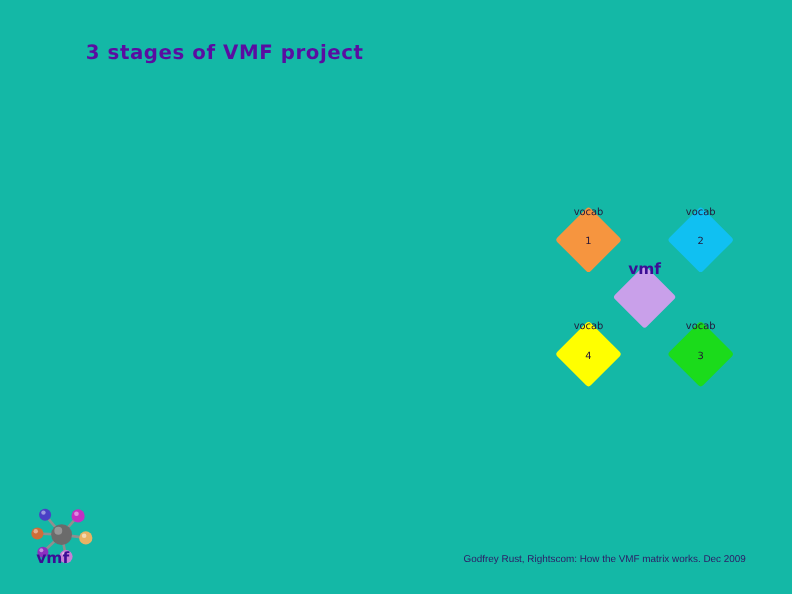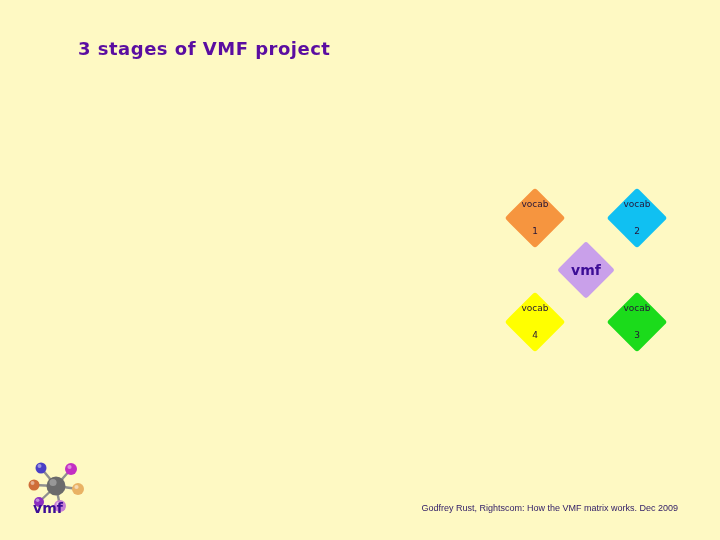--- a/index.html
+++ b/index.html
@@ -4,21 +4,21 @@
 <style>
   html, body {
     margin: 0;
     padding: 0;
     background: #ffffff;
   }
   .slide {
     position: relative;
     width: 720px;
     height: 540px;
-    background: #fef9c3;
+    background: #14b8a6;
     overflow: hidden;
     font-family: "DejaVu Sans", "Liberation Sans", sans-serif;
   }
   .title {
     position: absolute;
     left: 78px;
     top: 38px;
     margin: 0;
     font-size: 18px;
     font-weight: bold;
@@ -46,21 +46,21 @@
     height: 43px;
     transform: translate(-50%, -50%) rotate(45deg);
     border-radius: 3px;
   }
   .diamond .label {
     position: absolute;
     inset: 0;
     display: flex;
     flex-direction: column;
     align-items: center;
-    justify-content: center;
+    justify-content: flex-start;
     font-size: 9px;
     line-height: 11px;
     color: #251538;
     text-align: center;
     gap: 16px;
   }
   .pos-tl { left: 0;    top: 0;    }
   .pos-tr { left: 102px; top: 0;   }
   .pos-bl { left: 0;    top: 104px; }
   .pos-br { left: 102px; top: 104px; }

